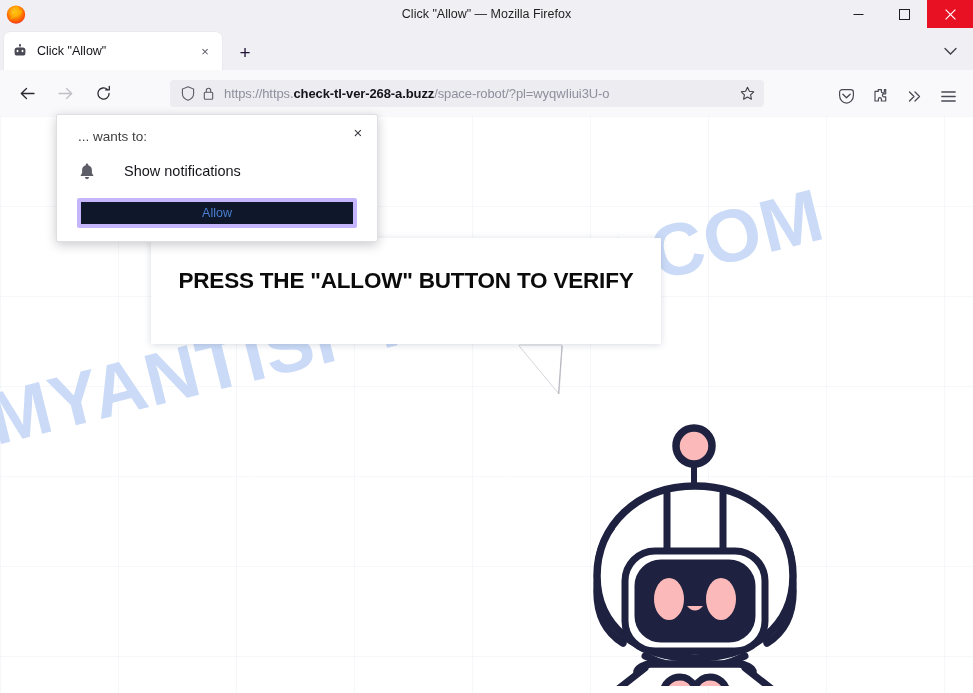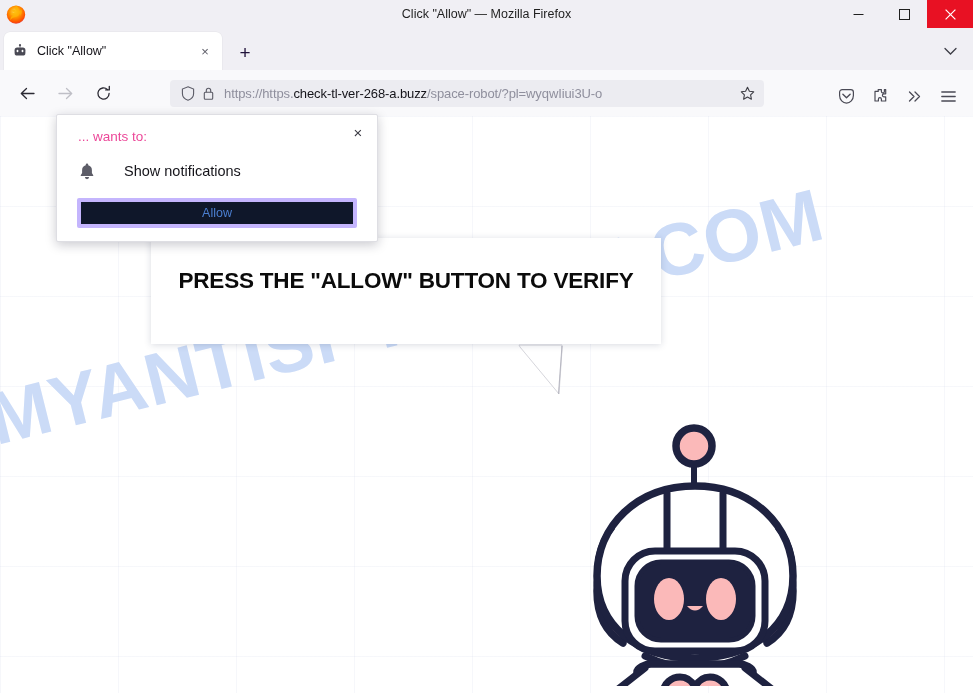--- a/index.html
+++ b/index.html
@@ -80,21 +80,21 @@
   .urlbar {
     position: absolute; left: 170px; top: 80px; width: 594px; height: 27px;
     background: #ececf1; border-radius: 4px;
     display: flex; align-items: center; padding: 0 6px 0 7px;
   }
   .url-icon { width: 21px; height: 18px; display: flex; align-items: center; justify-content: center; color: #5b5b66; }
   .url-text {
     flex: 1 1 auto; margin-left: 5px; font-size: 13px; color: #8f8f9d;
     white-space: nowrap; overflow: hidden; letter-spacing: -0.1px;
   }
-  .url-text b { color: #15141a; font-weight: 400; }
+  .url-text b { color: #15141a; font-weight: 700; }
   .url-text .scheme { color: #8f8f9d; text-align: right; }
   .star-btn { flex: 0 0 22px; width: 22px; height: 20px; display: flex; align-items: center; justify-content: center; color: #3d3d45; }
 
   .tool-icons { position: absolute; right: 8px; top: 81px; display: flex; align-items: center; }
   .tool-btn {
     width: 34px; height: 30px; display: flex; align-items: center; justify-content: center;
     color: #4a4a55;
   }
 
   
@@ -141,21 +141,21 @@
     box-shadow: 0 3px 11px rgba(20,20,40,0.22);
     z-index: 30;
   }
   .dh-close {
     position: absolute; right: 8px; top: 6px; width: 22px; height: 22px;
     display: flex; align-items: center; justify-content: center;
     color: #3b3b44; font-size: 15px; line-height: 1;
   }
   .dh-host {
     position: absolute; left: 21px; top: 14px;
-    font-size: 13.5px; color: #ec4899;
+    font-size: 13.5px; color: #404040;
   }
   .dh-row {
     position: absolute; left: 21px; top: 44px; right: 16px; height: 24px;
     display: flex; align-items: center; gap: 17px;
   }
   .dh-bell { width: 18px; height: 18px; flex: 0 0 18px; color: #5d5d68; }
   .dh-perm { margin-left: 11px; font-size: 14.5px; color: #15141a; }
   .dh-buttons {
     position: absolute; left: 20px; right: 20px; top: 83px; height: 30px;
     display: flex; gap: 12px;

